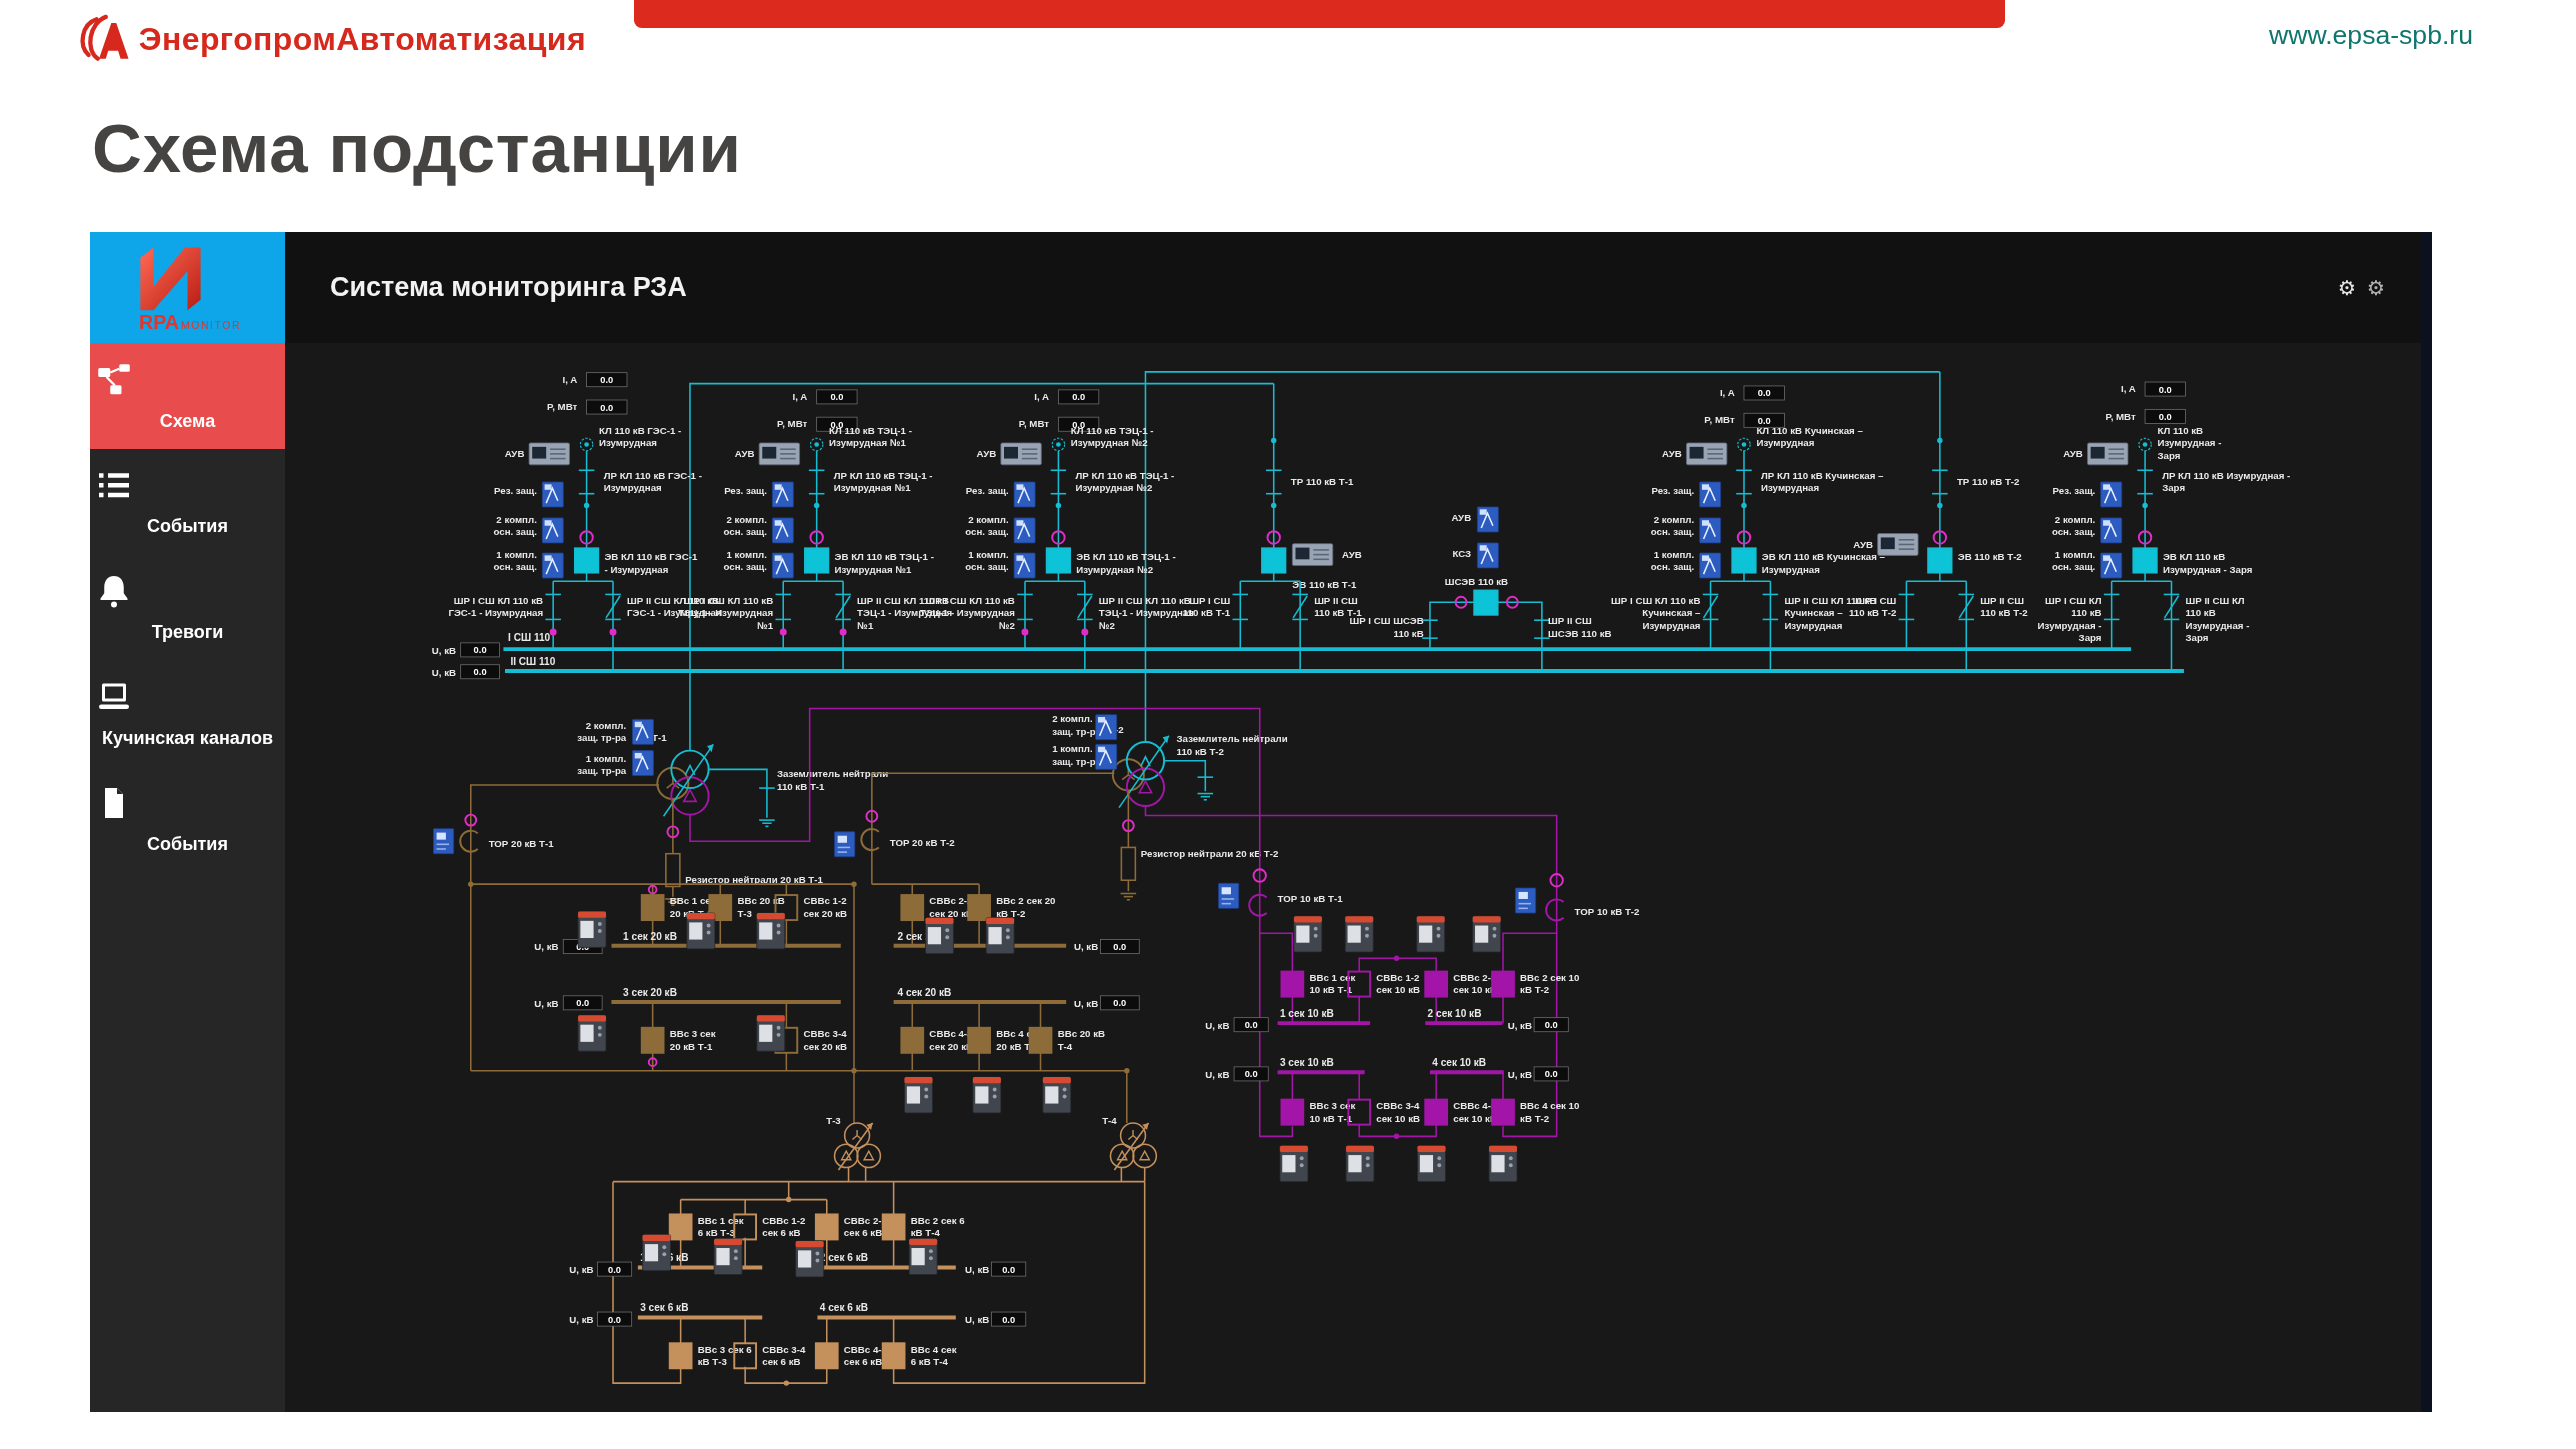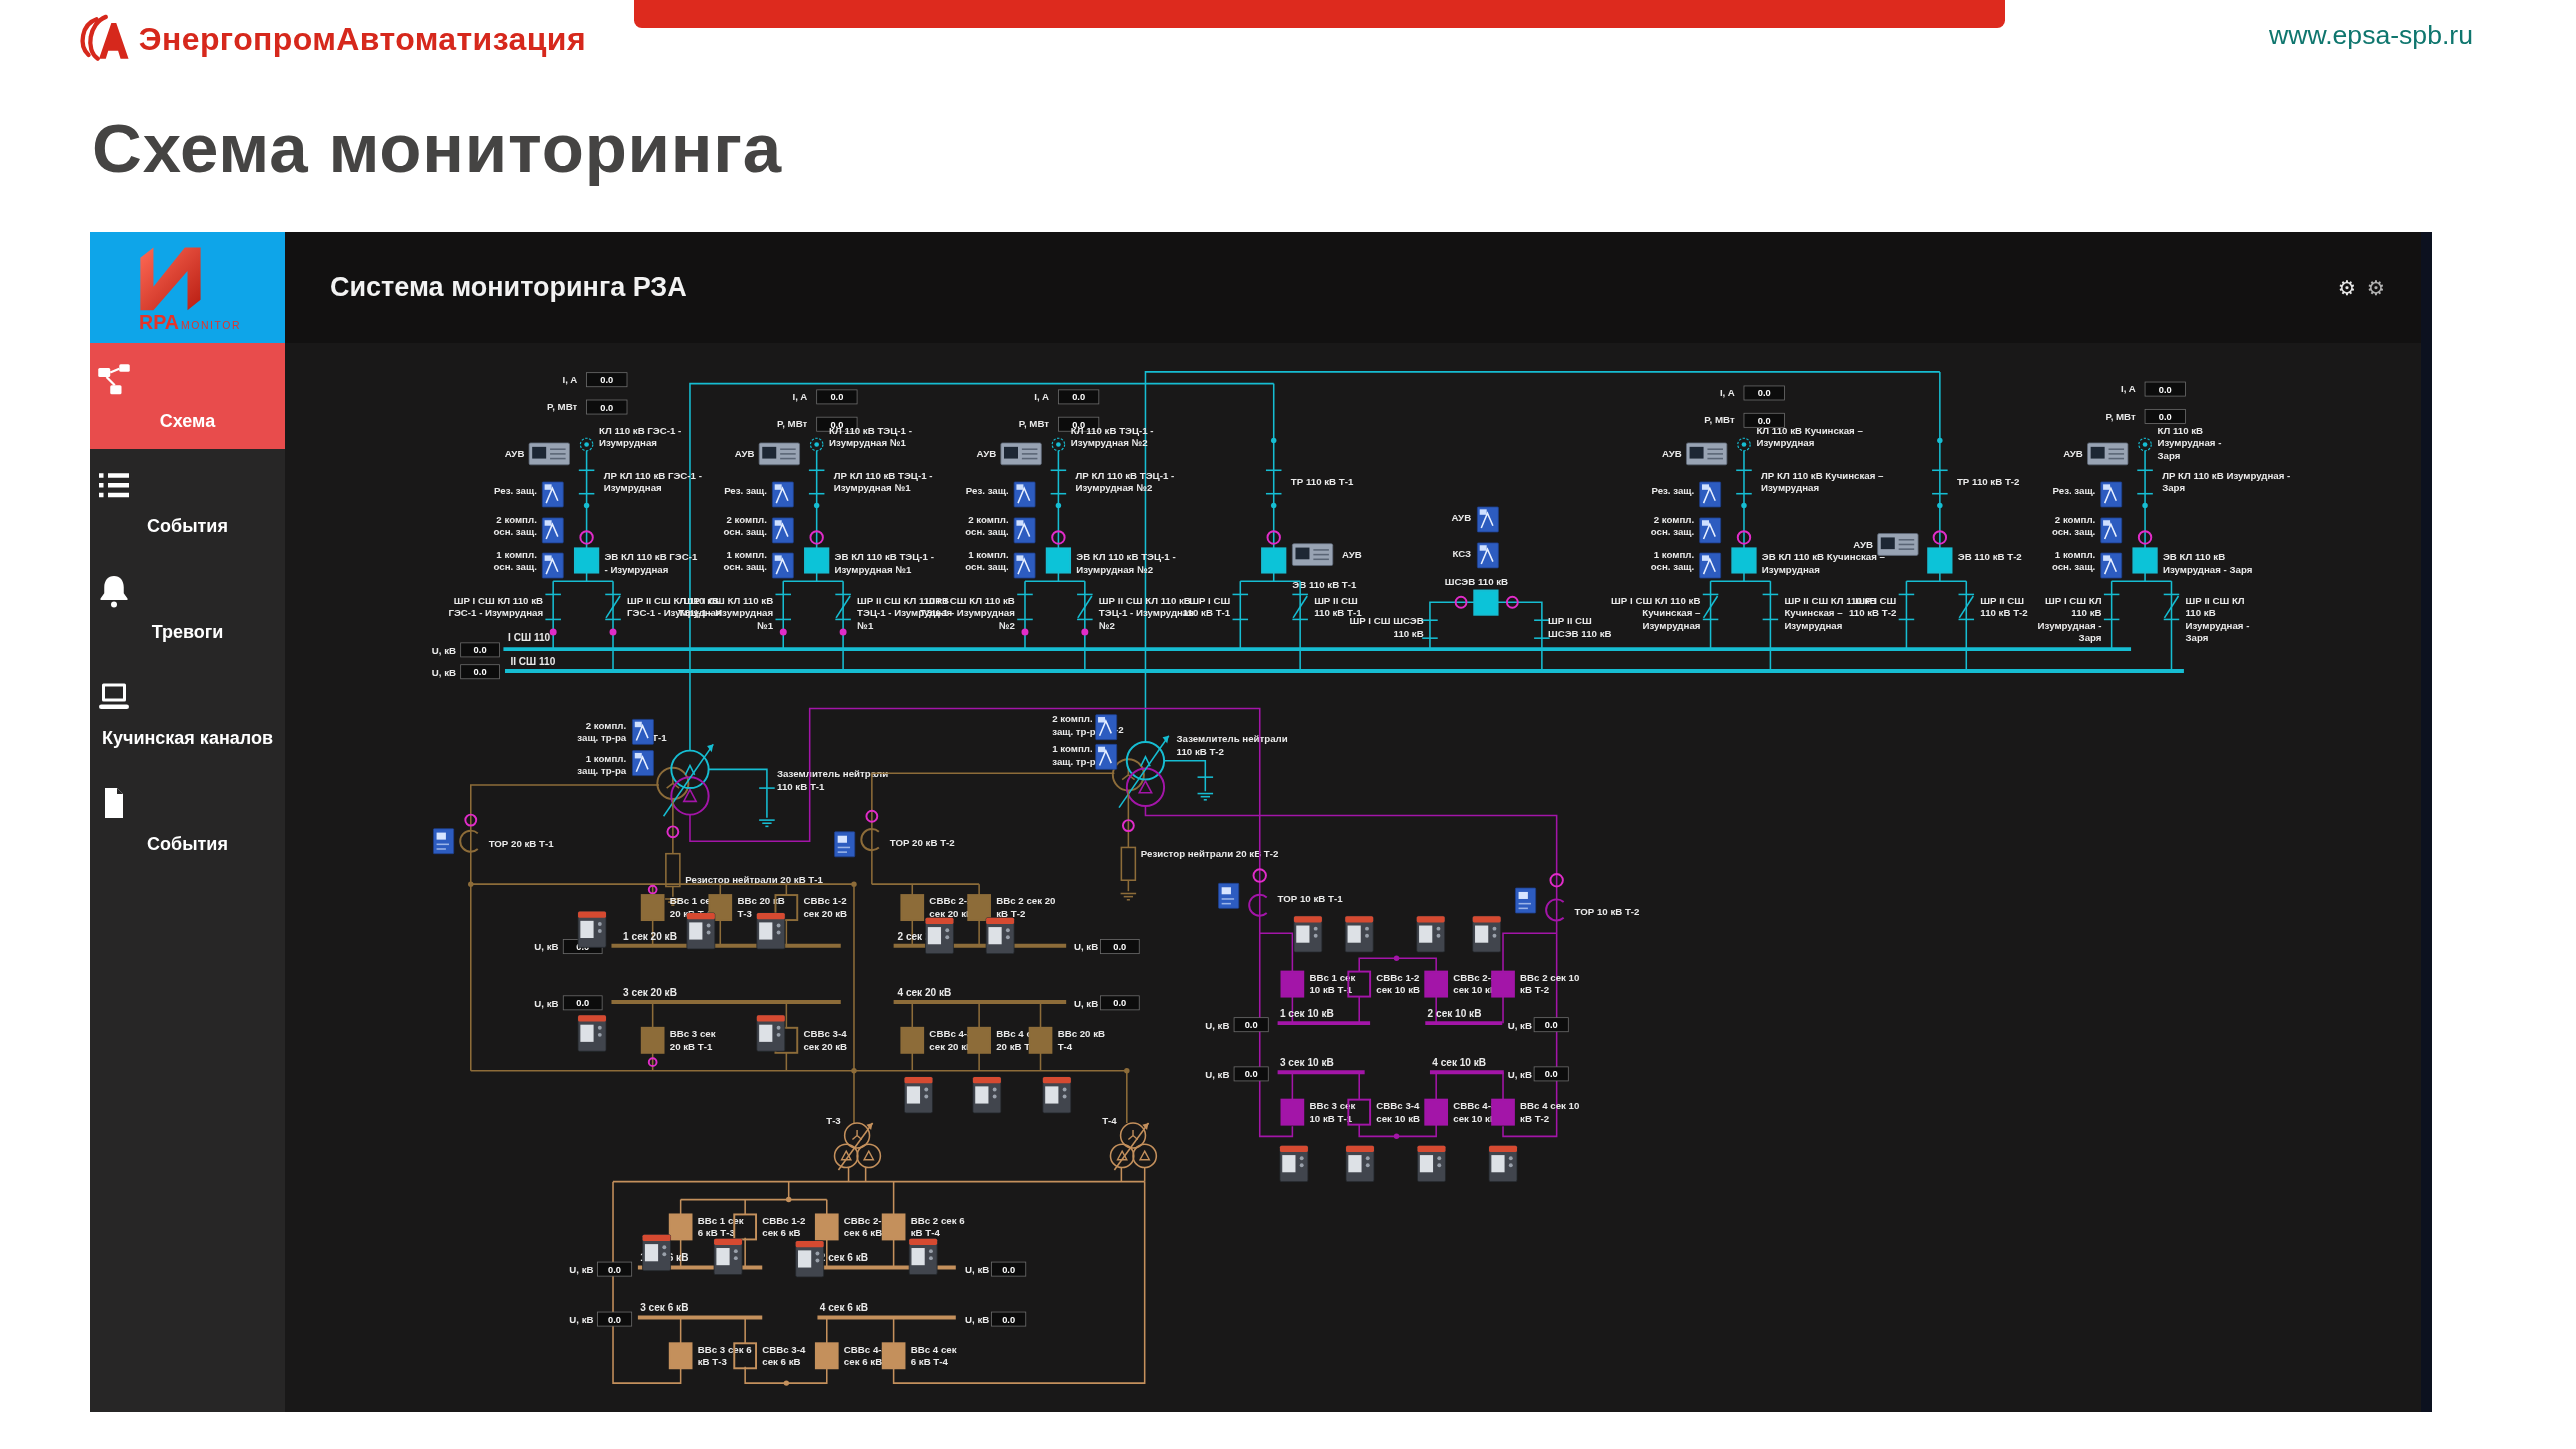--- a/index.html
+++ b/index.html
@@ -31,21 +31,21 @@
   <div class="top-red-bar"></div>
   <div class="brand">
     <svg width="59" height="56" viewBox="0 0 96 76">
       <path d="M40,6 C16,14 10,48 27,64" stroke="#d6281c" stroke-width="7" fill="none" stroke-linecap="round"></path>
       <path d="M55,2 C28,12 21,56 42,70" stroke="#d6281c" stroke-width="7" fill="none" stroke-linecap="round"></path>
       <path d="M44,70 L64,12 L72,12 L92,70 L79,70 L75,57 L59,57 L55,70 Z" fill="#d6281c"></path>
     </svg>
     <span class="brand-text">ЭнергопромАвтоматизация</span>
   </div>
   <div class="site-url">www.epsa-spb.ru</div>
-  <h1 class="slide-title">Схема мониторинга</h1>
+  <h1 class="slide-title">Схема подстанции</h1>
 
   <div class="app">
     <div class="app-header">
       <div class="logo-block">
         <svg width="131" height="92" viewBox="0 0 100 70">
           <defs>
             <linearGradient id="rg" x1="0" y1="0" x2="1" y2="1">
               <stop offset="0" stop-color="#ff6a55"></stop>
                 <stop offset="1" stop-color="#b81d12"></stop>
             </linearGradient>

